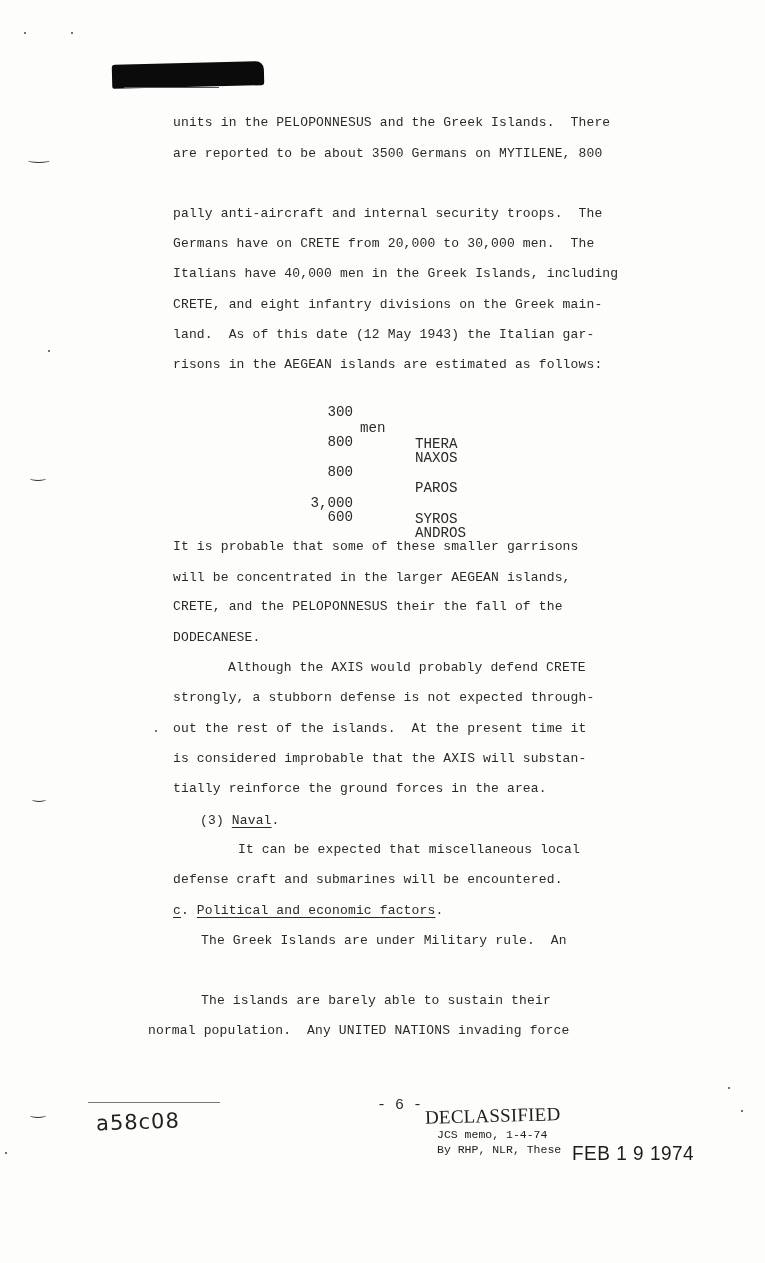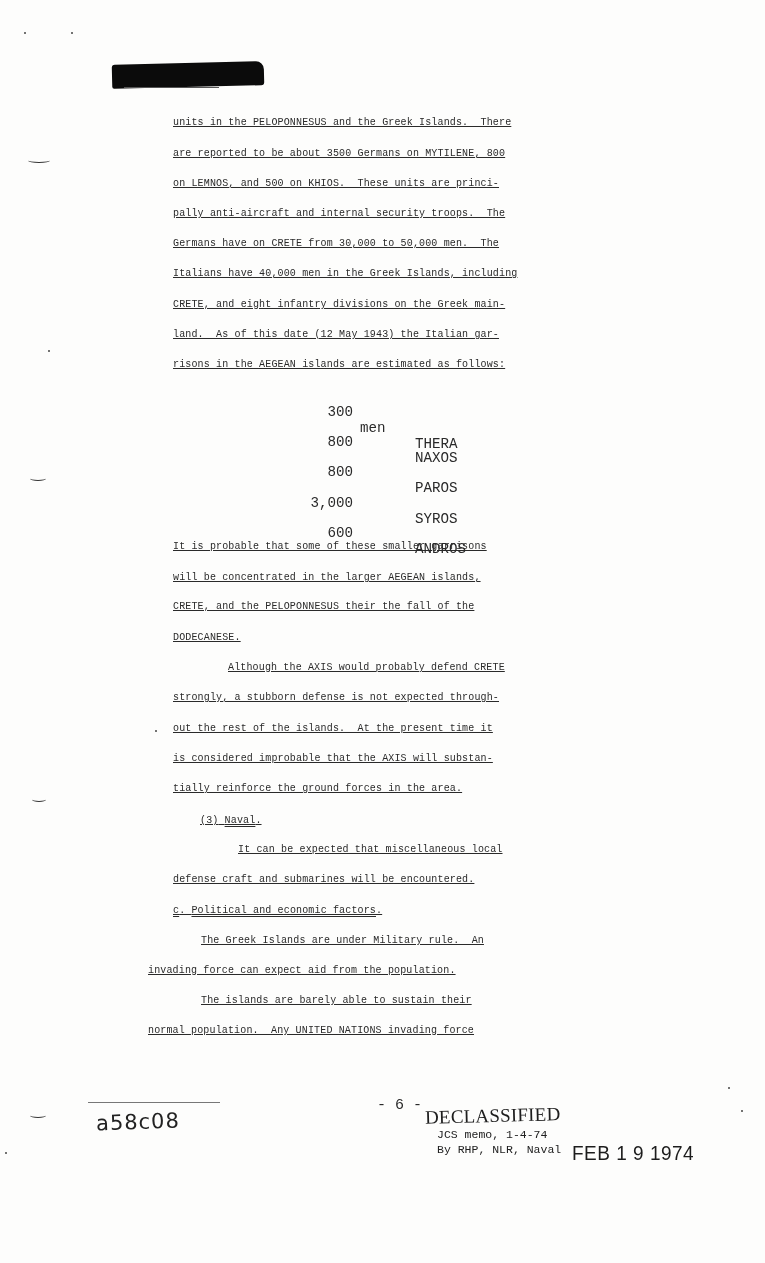--- a/index.html
+++ b/index.html
@@ -30,25 +30,24 @@
     transform: rotate(-1.4deg);
   }
   .redaction-underline {
     position: absolute;
     left: 124px; top: 87px;
     width: 95px; height: 1px;
     background: #555;
   }
   .line {
     position: absolute;
-    font-size: 10px;
+    font-size: 13px;
     letter-spacing: 0.15px;
     white-space: pre;
     line-height: 16px;
-    text-decoration: underline;
   }
   .u { text-decoration: underline; text-underline-offset: 3px; }
   .table-row {
     position: absolute;
     font-size: 14.2px;
     line-height: 16px;
     white-space: pre;
   }
   .num { position: absolute; text-align: right; width: 60px; }
   .men { position: absolute; }
@@ -114,23 +113,22 @@
 </head>
 <body>
 
 <div class="page">
 
   <div class="redaction"></div>
   <div class="redaction-underline"></div>
 
   <div class="line" style="left:173px;top:115px">units in the PELOPONNESUS and the Greek Islands.  There</div>
   <div class="line" style="left:173px;top:146px">are reported to be about 3500 Germans on MYTILENE, 800</div>
-  <div class="line" style="left:173px;top:176px">on LEMNOS, and 500 on KHIOS.  These units are princi-</div>
   <div class="line" style="left:173px;top:206px">pally anti-aircraft and internal security troops.  The</div>
-  <div class="line" style="left:173px;top:236px">Germans have on CRETE from 30,000 to 50,000 men.  The</div>
+  <div class="line" style="left:173px;top:236px">Germans have on CRETE from 20,000 to 30,000 men.  The</div>
   <div class="line" style="left:173px;top:266px">Italians have 40,000 men in the Greek Islands, including</div>
   <div class="line" style="left:173px;top:297px">CRETE, and eight infantry divisions on the Greek main-</div>
   <div class="line" style="left:173px;top:327px">land.  As of this date (12 May 1943) the Italian gar-</div>
   <div class="line" style="left:173px;top:357px">risons in the AEGEAN islands are estimated as follows:</div>
 
   <div>
     <div class="table-row" style="left:0;top:388px;width:644px">
       <span class="num" style="left:293px">300</span>
       <span class="men" style="left:360px">men</span>
       <span class="isl" style="left:415px">THERA</span>
@@ -140,21 +138,21 @@
       <span class="isl" style="left:415px">NAXOS</span>
     </div>
     <div class="table-row" style="left:0;top:448px;width:765px">
       <span class="num" style="left:293px">800</span>
       <span class="isl" style="left:415px">PAROS</span>
     </div>
     <div class="table-row" style="left:0;top:479px;width:765px">
       <span class="num" style="left:293px">3,000</span>
       <span class="isl" style="left:415px">SYROS</span>
     </div>
-    <div class="table-row" style="left:0;top:509px;width:687px">
+    <div class="table-row" style="left:0;top:493px;width:687px">
       <span class="num" style="left:293px">600</span>
       <span class="isl" style="left:415px">ANDROS</span>
     </div>
   </div>
 
   <div class="line" style="left:173px;top:570px">will be concentrated in the larger AEGEAN islands,</div>
   <div class="line" style="left:173px;top:539px">It is probable that some of these smaller garrisons</div>
   <div class="line" style="left:173px;top:599px">CRETE, and the PELOPONNESUS their the fall of the</div>
   <div class="line" style="left:173px;top:630px">DODECANESE.</div>
 
@@ -165,33 +163,32 @@
   <div class="line" style="left:173px;top:781px">tially reinforce the ground forces in the area.</div>
 
   <div class="line" style="left:200px;top:813px"><span>(3)</span> <span class="u">Naval</span><span>.</span></div>
 
   <div class="line" style="left:238px;top:842px">It can be expected that miscellaneous local</div>
   <div class="line" style="left:173px;top:872px">defense craft and submarines will be encountered.</div>
 
   <div class="line" style="left:173px;top:903px"><span class="u">c</span><span>. </span><span class="u">Political and economic factors</span><span>.</span></div>
 
   <div class="line" style="left:201px;top:933px">The Greek Islands are under Military rule.  An</div>
-  <div class="line" style="left:148px;top:963px">invading force can expect aid from the population.</div>
 
   <div class="line" style="left:201px;top:993px">The islands are barely able to sustain their</div>
   <div class="line" style="left:148px;top:1023px">normal population.  Any UNITED NATIONS invading force</div>
 
   <div class="footer-rule"></div>
   <div class="handwritten">a58c08</div>
   <div class="page-number">- 6 -</div>
 
   <div>
     <div class="stamp-title">DECLASSIFIED</div>
     <div class="stamp-line" style="left:437px;top:1128px">JCS memo, 1-4-74</div>
-    <div class="stamp-line" style="left:437px;top:1143px">By RHP, NLR, Naval</div>
+    <div class="stamp-line" style="left:437px;top:1143px">By RHP, NLR, These</div>
     <div class="stamp-date">FEB 1 9 1974</div>
   </div>
 
   <div class="mark" style="left:28px;top:158px;width:22px"></div>
   <div class="mark" style="left:30px;top:476px;width:16px"></div>
   <div class="mark" style="left:32px;top:797px;width:14px"></div>
   <div class="mark" style="left:30px;top:1113px;width:16px"></div>
   <div class="speck" style="left:24px;top:32px"></div>
   <div class="speck" style="left:71px;top:32px"></div>
   <div class="speck" style="left:48px;top:350px"></div>

